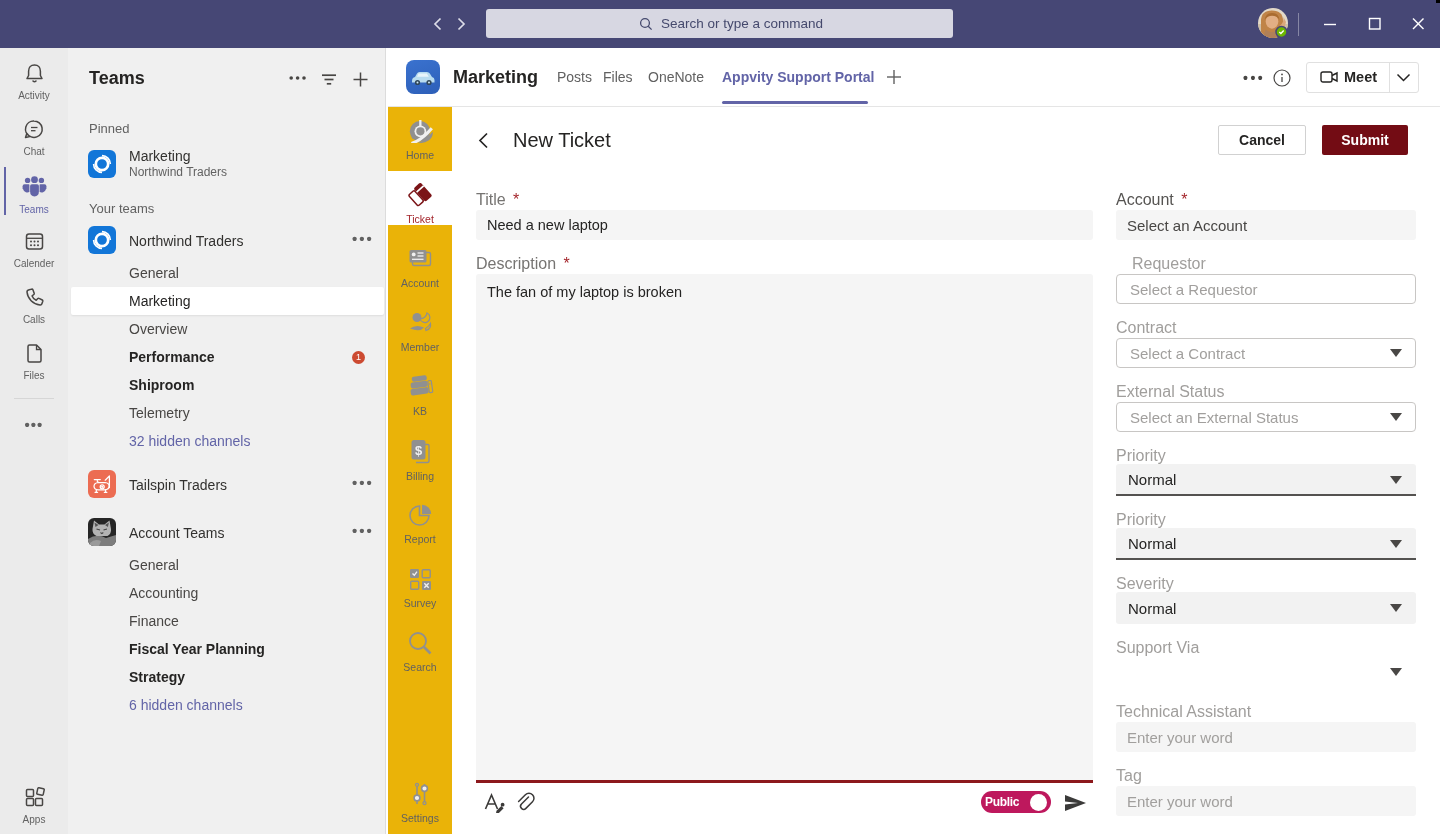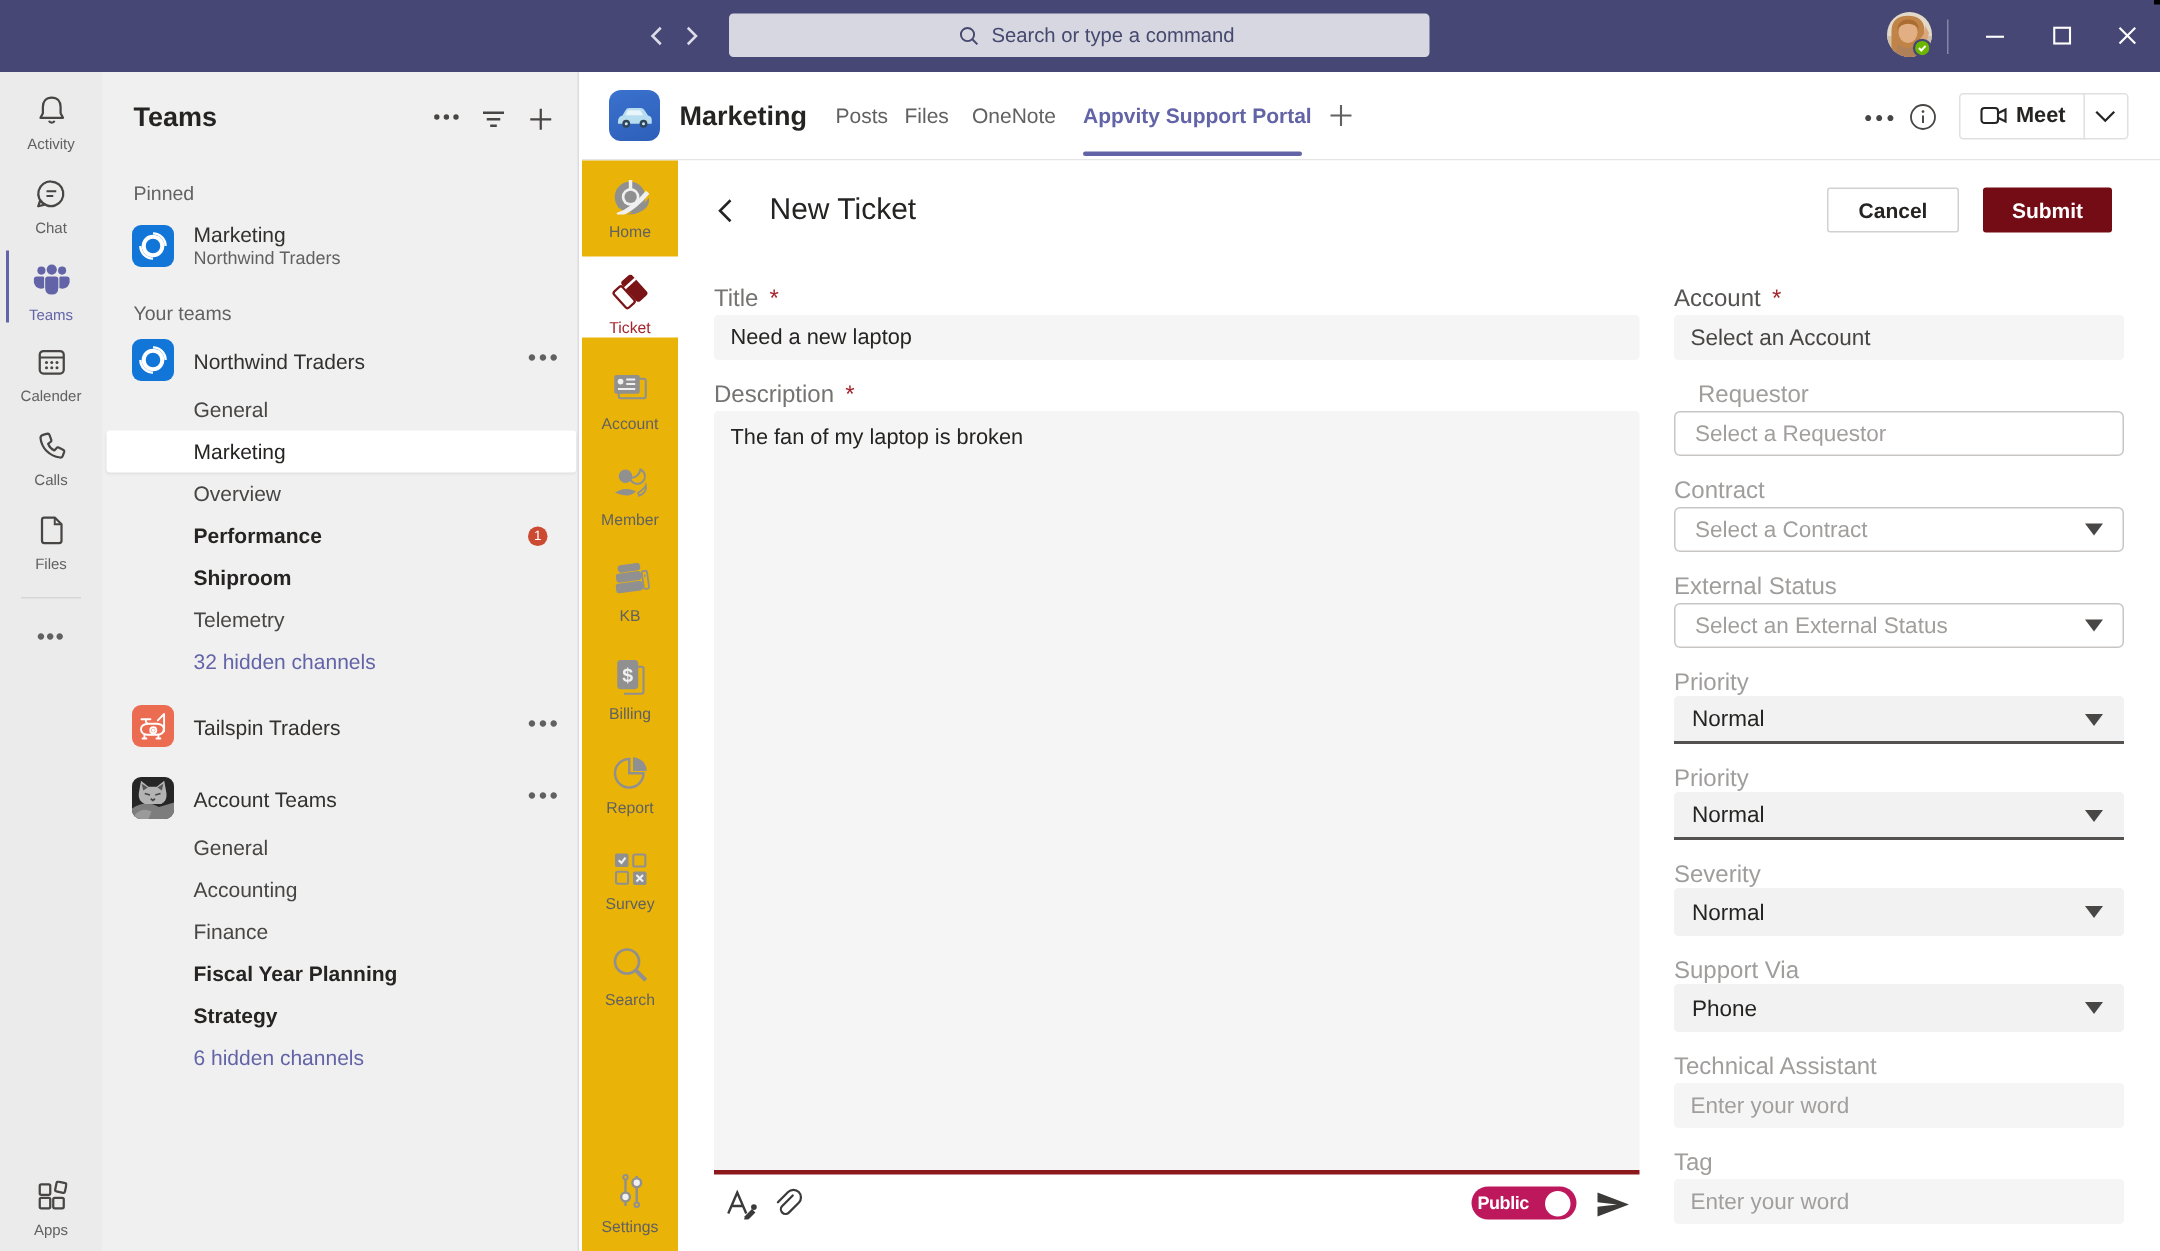--- a/index.html
+++ b/index.html
@@ -483,21 +483,20 @@
 
     <div class="flabel" style="left:664px; top:404px; color:#a09e9c;">Priority</div>
     <div class="dd ub" style="left:664px; top:421px; width:300px; height:32px;">Normal</div>
     <div class="caret" style="left:938px; top:433px;"></div>
 
     <div class="flabel" style="left:664px; top:468px; color:#a09e9c;">Severity</div>
     <div class="dd" style="left:664px; top:485px; width:300px; height:32px;">Normal</div>
     <div class="caret" style="left:938px; top:497px;"></div>
 
     <div class="flabel" style="left:664px; top:532px; color:#a09e9c;">Support Via</div>
-    <div class="dd" style="left:664px; top:549px; width:300px; height:32px;">Phone</div>
     <div class="caret" style="left:938px; top:561px;"></div>
 
     <div class="flabel" style="left:664px; top:596px; color:#a09e9c;">Technical Assistant</div>
     <div class="ginput placeholder" style="left:664px; top:615px; width:300px; height:30px; color:#a19f9d; font-size:15px;">Enter your word</div>
 
     <div class="flabel" style="left:664px; top:660px; color:#a09e9c;">Tag</div>
     <div class="ginput placeholder" style="left:664px; top:679px; width:300px; height:30px; color:#a19f9d; font-size:15px;">Enter your word</div>
   </div>
 
 </div>

